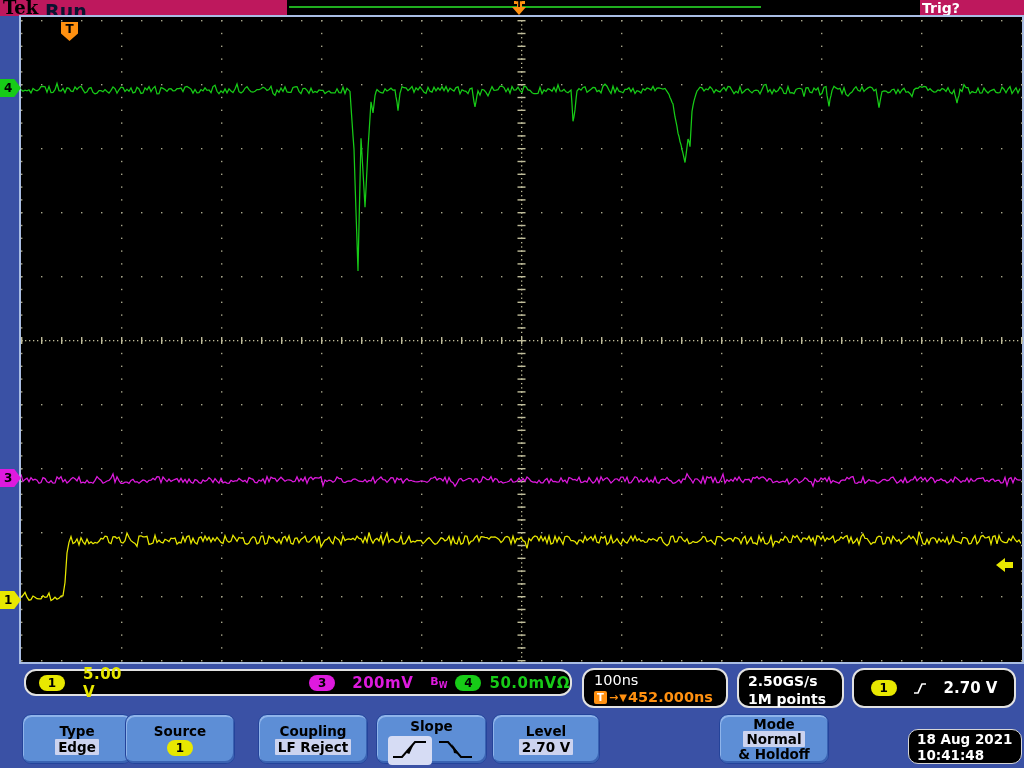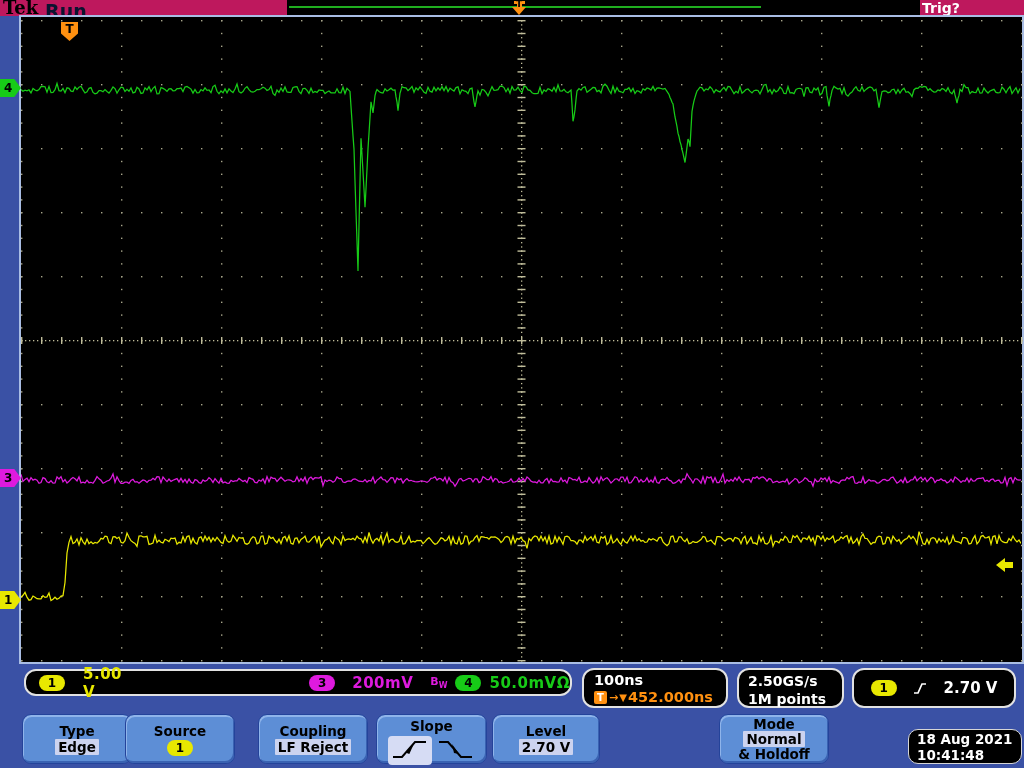--- a/index.html
+++ b/index.html
@@ -51,21 +51,21 @@
     font-weight:bold;font-size:12px;text-align:center;line-height:16px;flex:none;}
   .oval-1{background:#e8e800;}
   .oval-3{background:#de1ade;}
   .oval-4{background:#17cb17;}
   .rd{font-weight:bold;font-size:15px;letter-spacing:0.5px;}
   .rd-yellow{color:#e8e800;}
   .rd-mag{color:#de1ade;}
   .rd-grn{color:#17cb17;}
   .bw-sym{font-size:11px;font-weight:bold;color:#de1ade;}
   .bw-sym sub{font-size:8px;}
-  .hline1{color:#fff;font-weight:bold;font-size:14.5px;}
+  .hline1{color:#fff;font-weight:normal;font-size:14.5px;}
   .hline2{color:#ff9010;font-weight:bold;font-size:14.5px;display:flex;align-items:center;margin-top:1px;}
   .t-square{display:inline-block;width:13px;height:13px;background:#ff9010;color:#fff;border-radius:2px;
     font-size:10px;font-weight:bold;text-align:center;line-height:13px;margin-right:1px;}
   .arrow-glyph{font-size:11px;margin:0 1px;}
   .down-glyph{font-size:10px;margin-right:1px;}
   .acq-line{color:#fff;font-weight:bold;font-size:14px;line-height:18px;}
   .trg-level{color:#fff;font-weight:bold;font-size:15px;margin-left:16px;}
   .edge-glyph{margin-left:16px;}
   
   .menu-btn{position:absolute;top:714px;height:50px;background:#5d8ed6;border-radius:9px;

